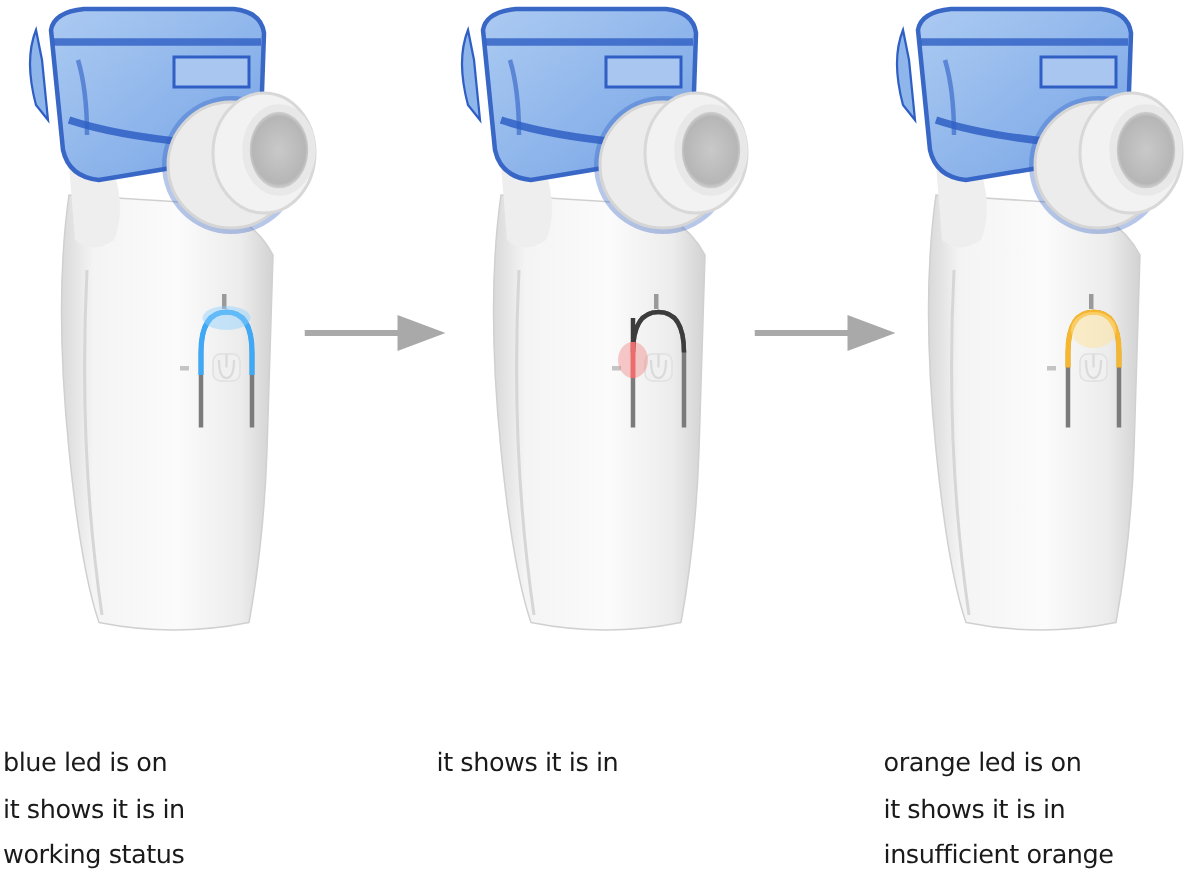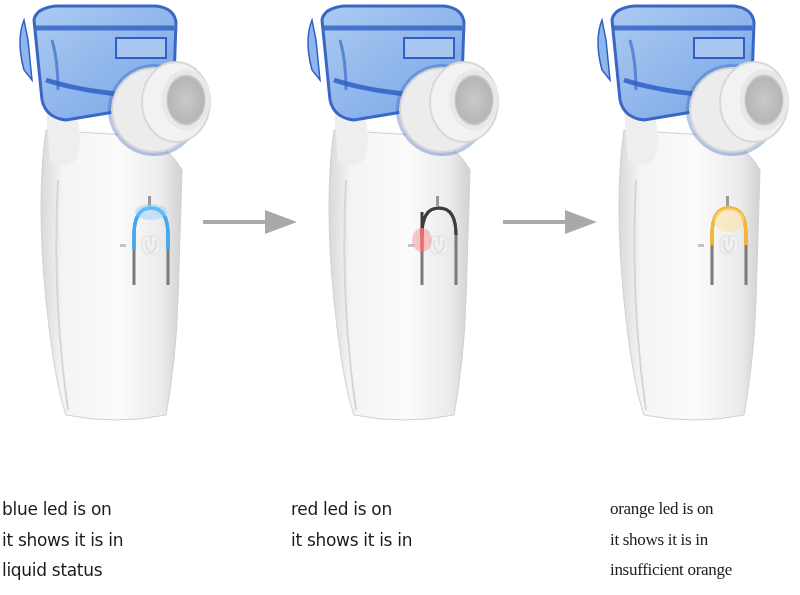--- a/index.html
+++ b/index.html
@@ -101,25 +101,24 @@
   <svg viewBox="0 0 230 430">
     <use href="#nebulizer"></use>
     <path d="M128 245 L128 235 Q128 208 145 208 Q162 208 162 235 L162 245" fill="none" stroke="#f5b731" stroke-width="3.5"></path>
     <ellipse cx="145" cy="220" rx="15" ry="12" fill="#ffe39a" opacity="0.5"></ellipse>
   </svg>
 </div>
 
 <div class="caption" style="left: 2px;">
   <div>blue led is on</div>
   <div>it shows it is in</div>
-  <div>liquid status</div>
+  <div>working status</div>
 </div>
 
 <div class="caption" style="left: 291px;">
-  <div>red led is on</div>
   <div>it shows it is in</div>
 </div>
 
-<div class="caption" style="left: 610px; font-family: Liberation Serif, serif;">
+<div class="caption" style="left: 589px;">
   <div>orange led is on</div>
   <div>it shows it is in</div>
   <div>insufficient orange</div>
 </div>
 
 </body></html>

